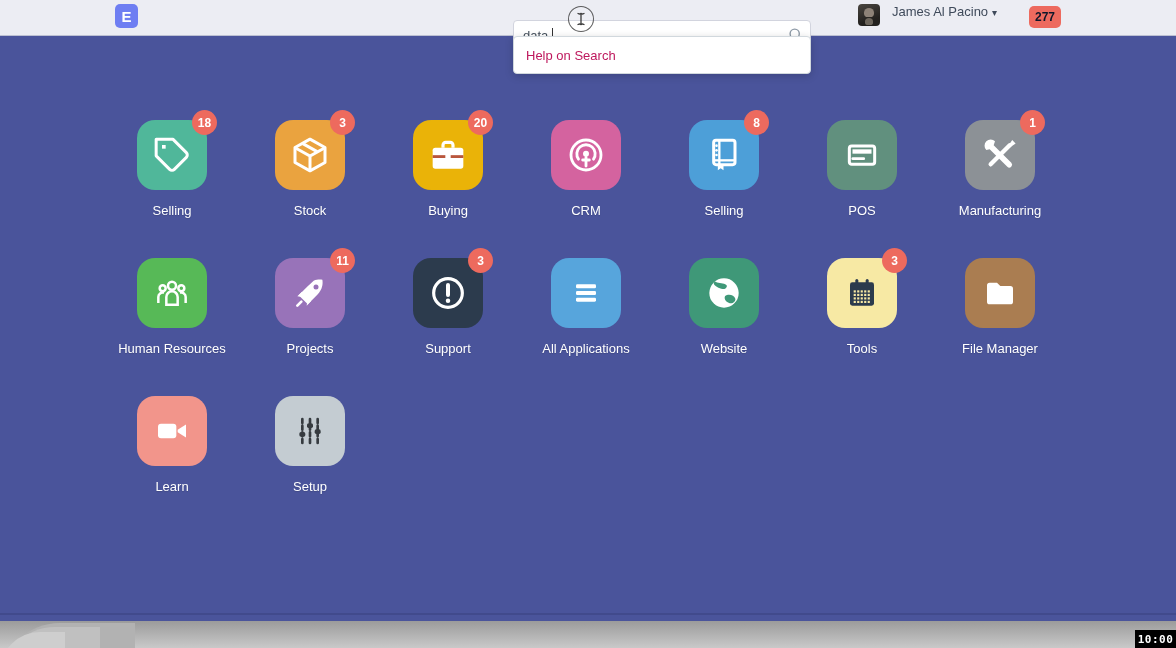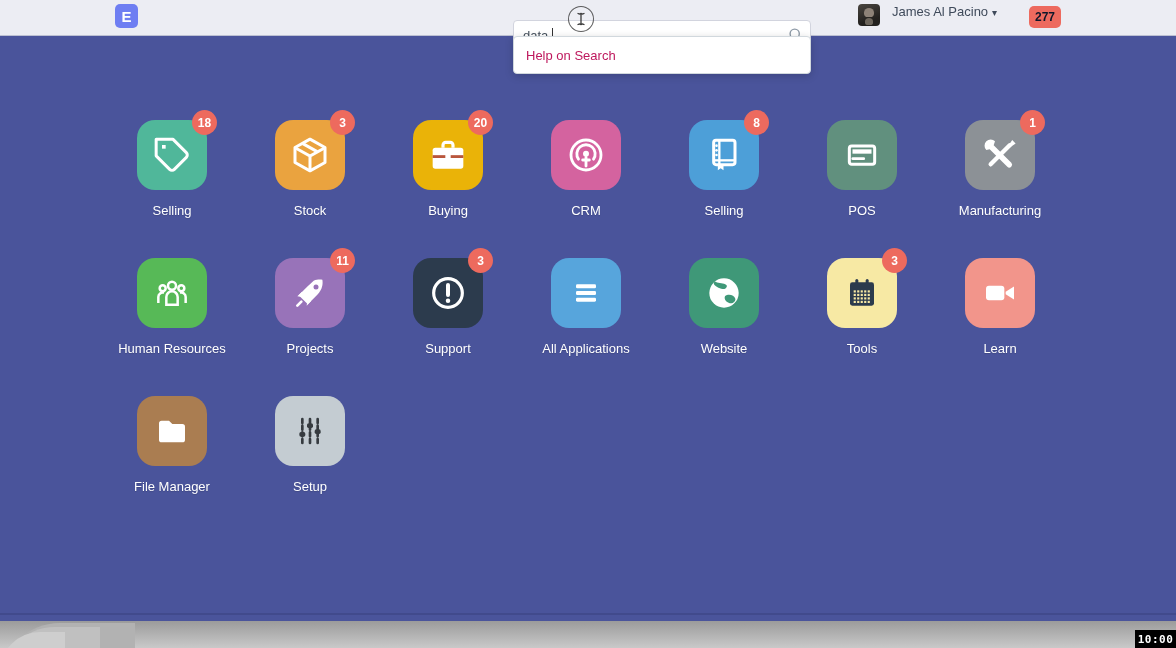--- a/index.html
+++ b/index.html
@@ -312,35 +312,35 @@
               <rect x="11.2" y="16.700000000000003" width="1.3" height="1.3"></rect>
               <rect x="13.3" y="16.700000000000003" width="1.3" height="1.3"></rect>
               <rect x="15.4" y="16.700000000000003" width="1.3" height="1.3"></rect>
             </g>
           </svg>
           <span class="app-badge">3</span>
         </div>
         <div class="app-label">Tools</div>
       </div>
       <div class="app">
+        <div class="tile" style="background: rgb(170, 125, 81);">
+          <svg viewBox="0 0 24 24">
+            <path d="M4.2 7.4a1.6 1.6 0 0 1 1.6-1.6h4.4l2 2h6a1.6 1.6 0 0 1 1.6 1.6v7.8a1.6 1.6 0 0 1-1.6 1.6H5.8a1.6 1.6 0 0 1-1.6-1.6z" fill="#ffffff"></path>
+          </svg>
+        </div>
+        <div class="app-label">File Manager</div>
+      </div>
+      <div class="app">
         <div class="tile" style="background: rgb(242, 149, 139);">
           <svg viewBox="0 0 24 24">
             <rect x="3.6" y="7.6" width="11" height="8.8" rx="1.8" fill="#ffffff"></rect>
             <path d="M15.4 11.2l5-3.1v7.8l-5-3.1z" fill="#ffffff"></path>
           </svg>
         </div>
         <div class="app-label">Learn</div>
-      </div>
-      <div class="app">
-        <div class="tile" style="background: rgb(170, 125, 81);">
-          <svg viewBox="0 0 24 24">
-            <path d="M4.2 7.4a1.6 1.6 0 0 1 1.6-1.6h4.4l2 2h6a1.6 1.6 0 0 1 1.6 1.6v7.8a1.6 1.6 0 0 1-1.6 1.6H5.8a1.6 1.6 0 0 1-1.6-1.6z" fill="#ffffff"></path>
-          </svg>
-        </div>
-        <div class="app-label">File Manager</div>
       </div>
       <div class="app">
         <div class="tile" style="background: rgb(196, 204, 210);">
           <svg viewBox="0 0 24 24">
             <g stroke="#363b40" stroke-width="1.6" stroke-linecap="round">
     <path d="M7.4 4.8v14.4M12 4.8v14.4M16.6 4.8v14.4" stroke-dasharray="2.4 1.6"></path>
             </g>
     <rect x="5.6" y="12.6" width="3.6" height="2.8" rx="1" fill="#363b40"></rect>
     <rect x="10.2" y="7.4" width="3.6" height="2.8" rx="1" fill="#363b40"></rect>
     <rect x="14.8" y="11" width="3.6" height="2.8" rx="1" fill="#363b40"></rect>

